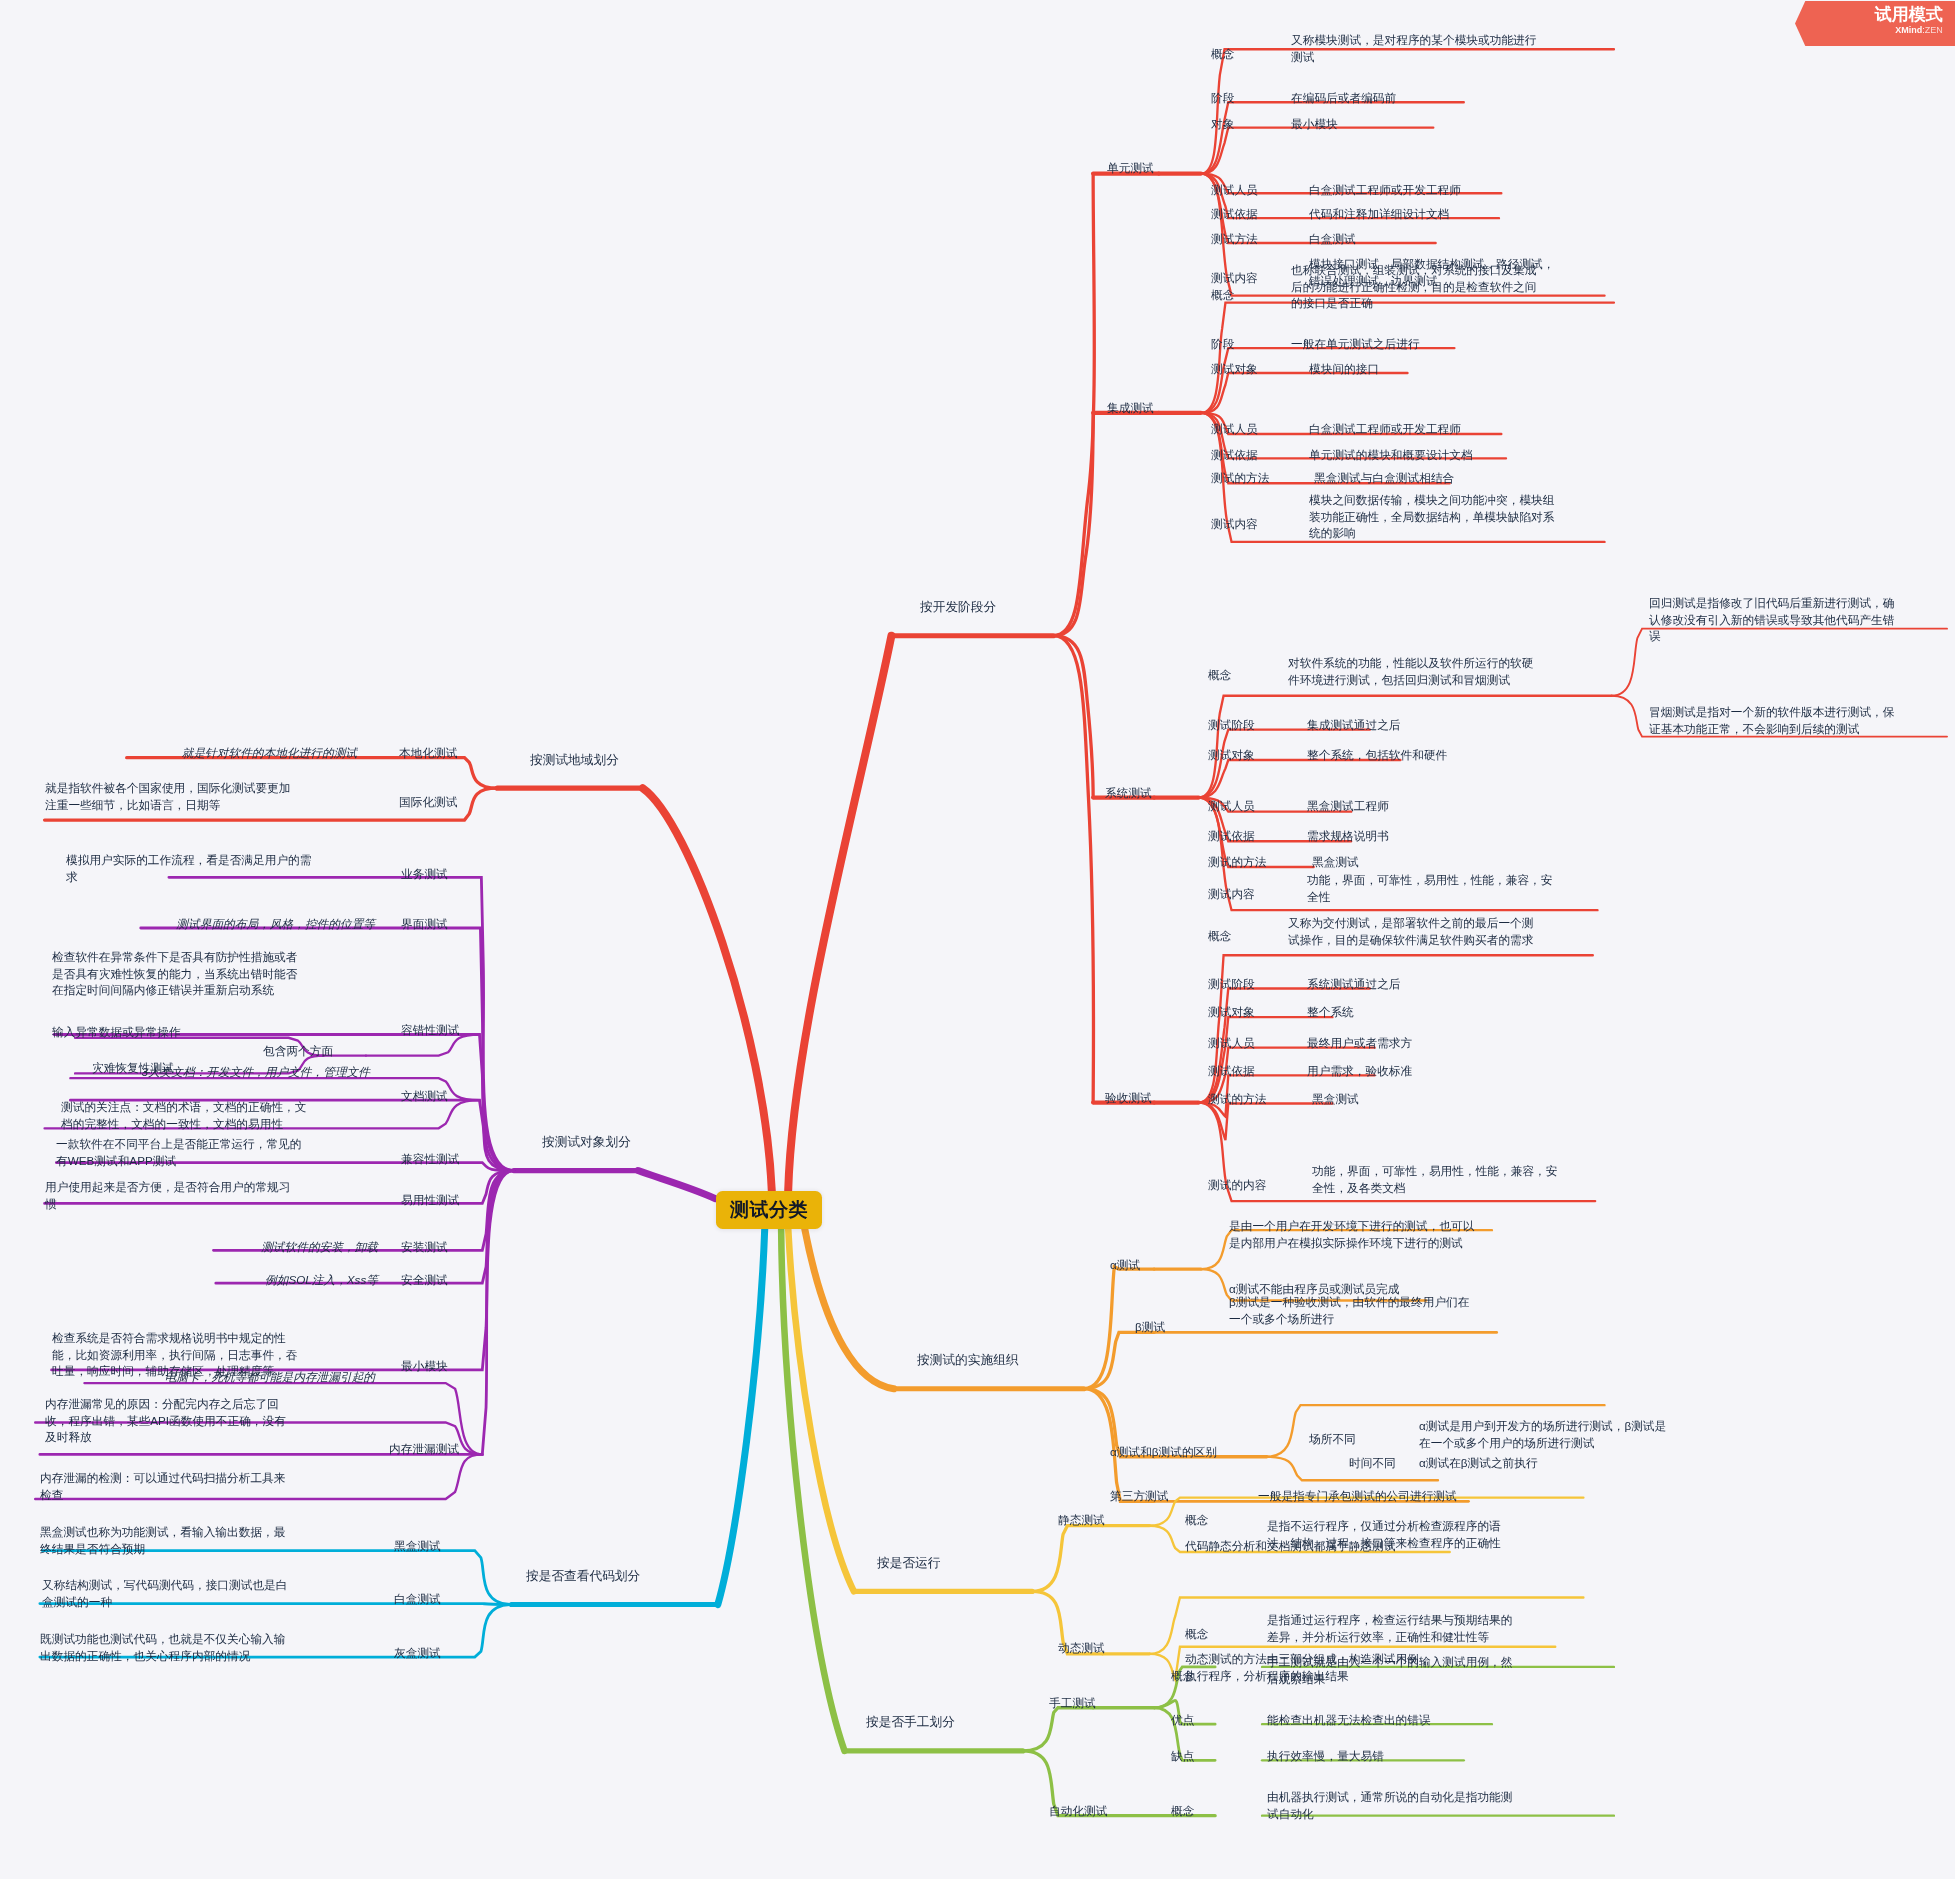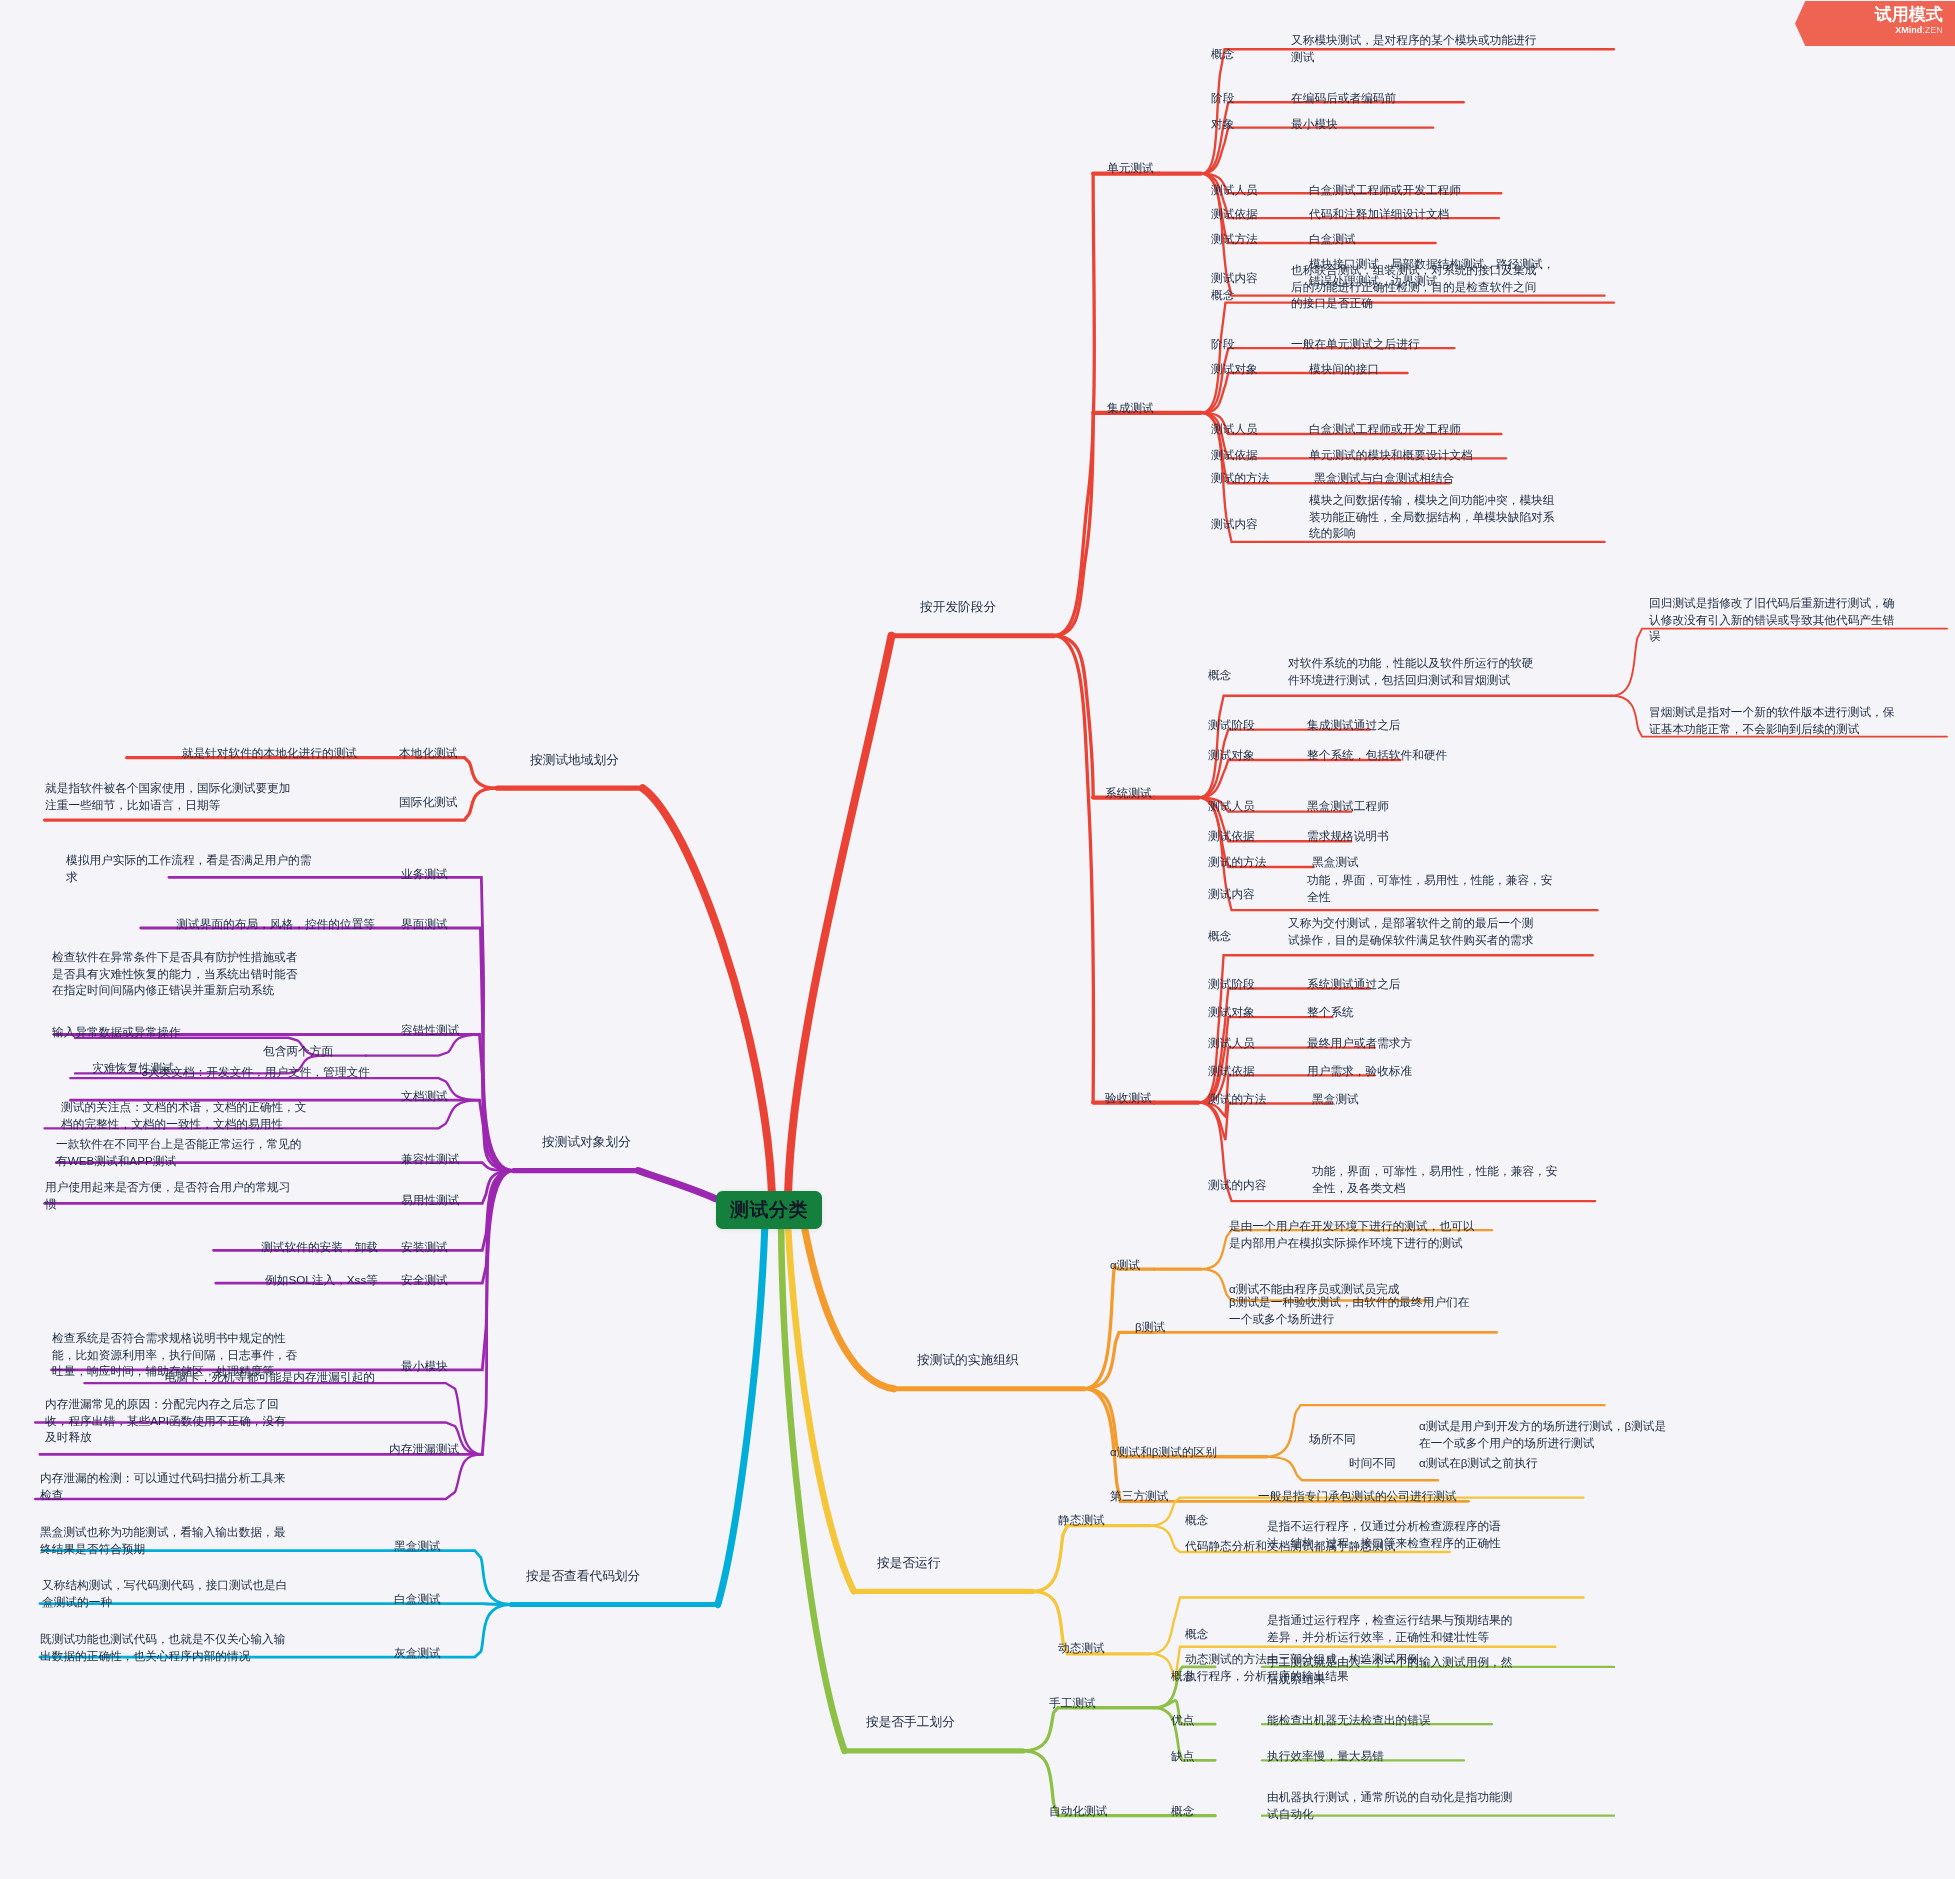--- a/index.html
+++ b/index.html
@@ -12,29 +12,29 @@
     overflow:hidden;
   }
   #canvas{position:absolute;left:0;top:0;width:1955px;height:1879px;}
   svg#links{position:absolute;left:0;top:0;width:1955px;height:1879px;pointer-events:none;}
 
   .node{position:absolute;white-space:pre-line;line-height:1.42;}
   .lbl{font-size:11.7px;}
   .lbl.big{font-size:12.7px;}
 
   
-  .ta-r{text-align:right;}
+  .ta-r{text-align:right;font-style:italic;}
   .ta-l{text-align:left;}
 
   
   #root{
     position:absolute;
     left:716px;top:1191px;
     width:106px;height:38px;
-    background:#15803d;
+    background:#eab308;
     border-radius:6.6px;
     box-shadow:0 0.9px 4.7px rgba(30,30,60,.10);
     display:flex;align-items:center;justify-content:center;
     font-size:19px;font-weight:bold;color:#111827;
     letter-spacing:0.5px;
   }
 
   
   #trial{
     position:absolute;right:0;top:0.9px;

